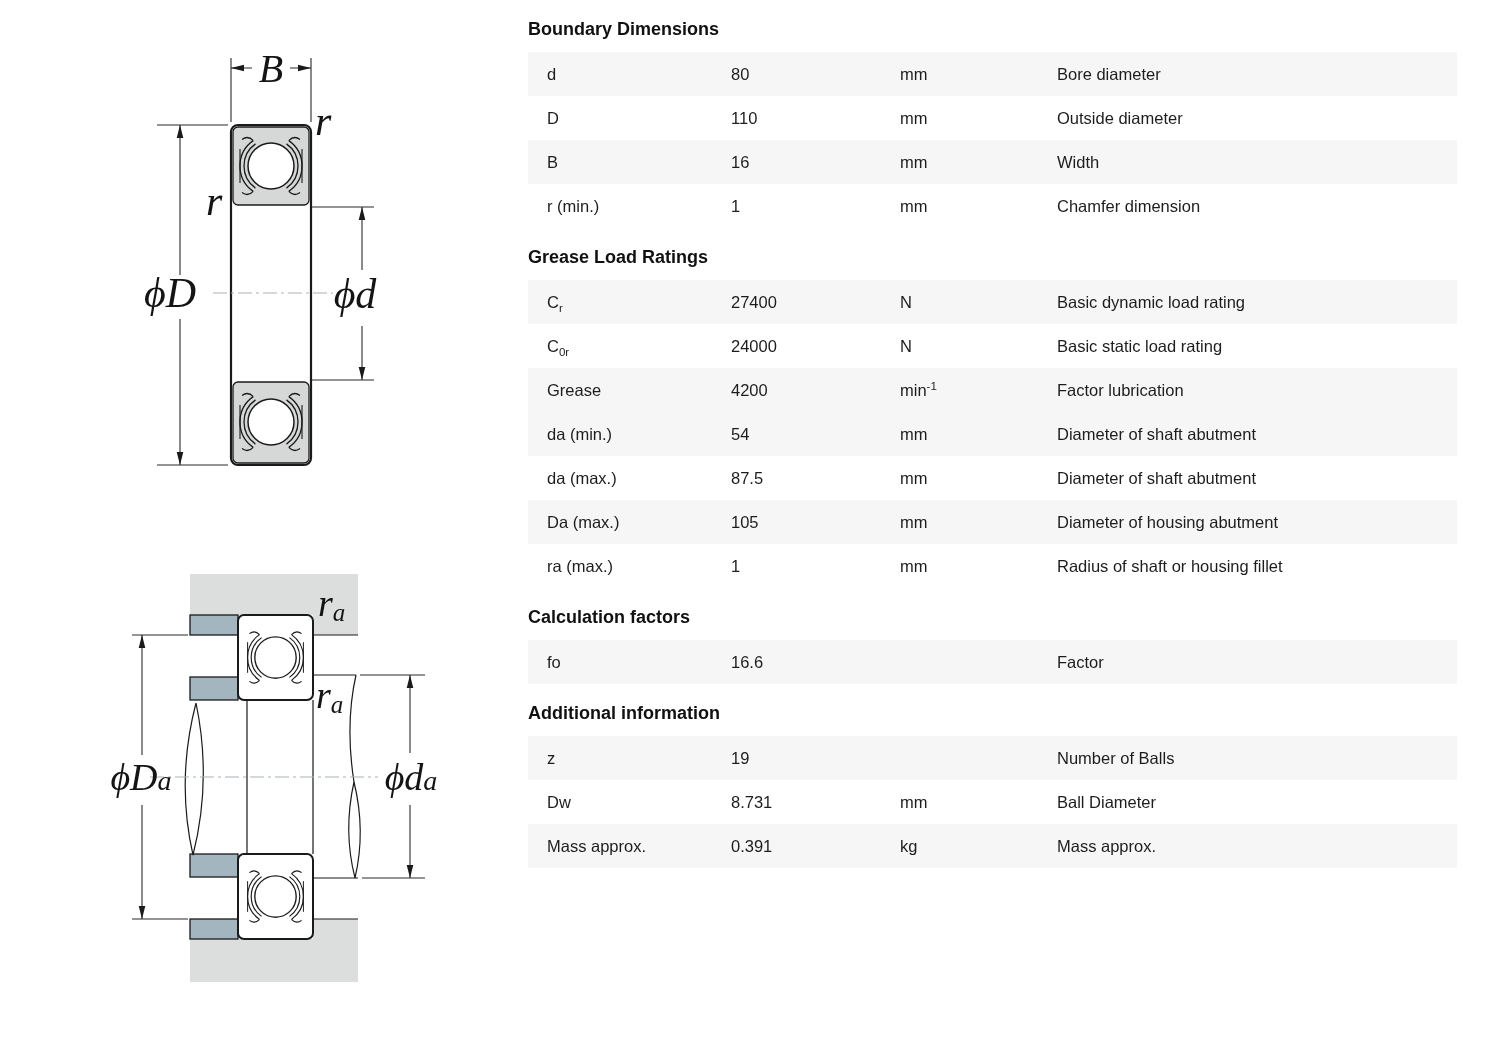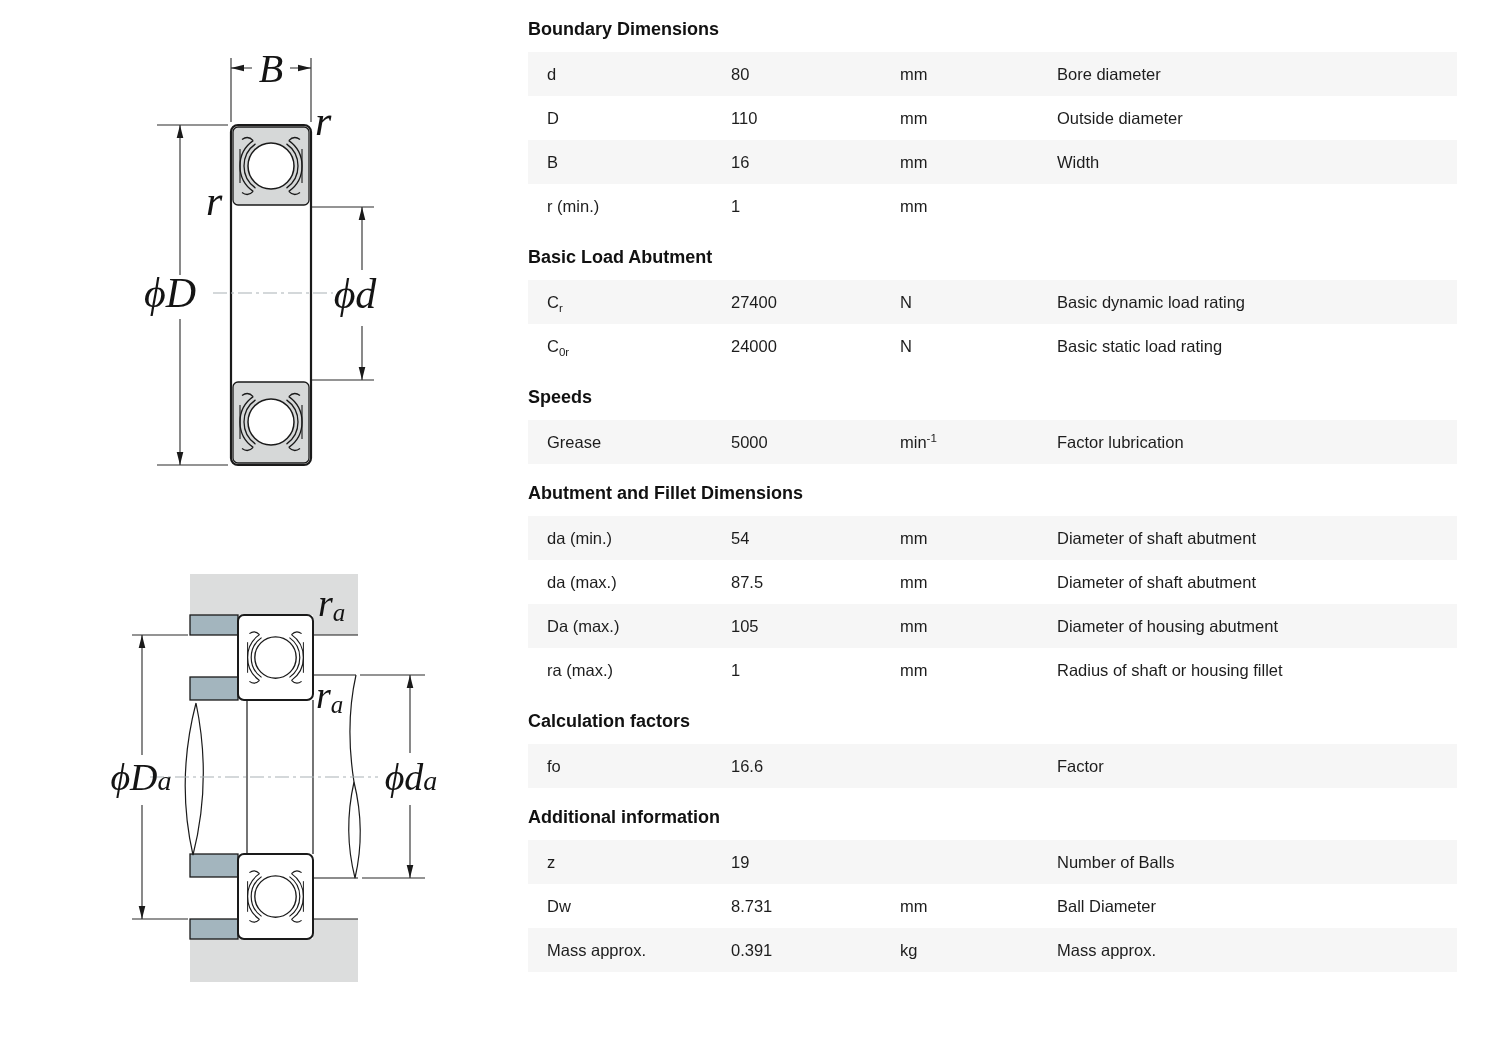--- a/index.html
+++ b/index.html
@@ -138,48 +138,47 @@
         <div class="spec-row shaded">
           <span class="cell label">B</span>
           <span class="cell value">16</span>
           <span class="cell unit">mm</span>
           <span class="cell desc">Width</span>
         </div>
         <div class="spec-row">
           <span class="cell label">r (min.)</span>
           <span class="cell value">1</span>
           <span class="cell unit">mm</span>
-        </div>
-      </div>
-      <div class="section">
-        <h3 class="section-title">Basic Load Abutment</h3>
+          <span class="cell desc">Chamfer dimension</span>
+        </div>
+      </div>
+      <div class="section">
+        <h3 class="section-title">Grease Load Ratings</h3>
         <div class="spec-row shaded">
           <span class="cell label">C<sub>r</sub></span>
           <span class="cell value">27400</span>
           <span class="cell unit">N</span>
           <span class="cell desc">Basic dynamic load rating</span>
         </div>
         <div class="spec-row">
           <span class="cell label">C<sub>0r</sub></span>
           <span class="cell value">24000</span>
           <span class="cell unit">N</span>
           <span class="cell desc">Basic static load rating</span>
         </div>
       </div>
       <div class="section">
-        <h3 class="section-title">Speeds</h3>
         <div class="spec-row shaded">
           <span class="cell label">Grease</span>
-          <span class="cell value">5000</span>
+          <span class="cell value">4200</span>
           <span class="cell unit">min<sup>-1</sup></span>
           <span class="cell desc">Factor lubrication</span>
         </div>
       </div>
       <div class="section">
-        <h3 class="section-title">Abutment and Fillet Dimensions</h3>
         <div class="spec-row shaded">
           <span class="cell label">da (min.)</span>
           <span class="cell value">54</span>
           <span class="cell unit">mm</span>
           <span class="cell desc">Diameter of shaft abutment</span>
         </div>
         <div class="spec-row">
           <span class="cell label">da (max.)</span>
           <span class="cell value">87.5</span>
           <span class="cell unit">mm</span>

